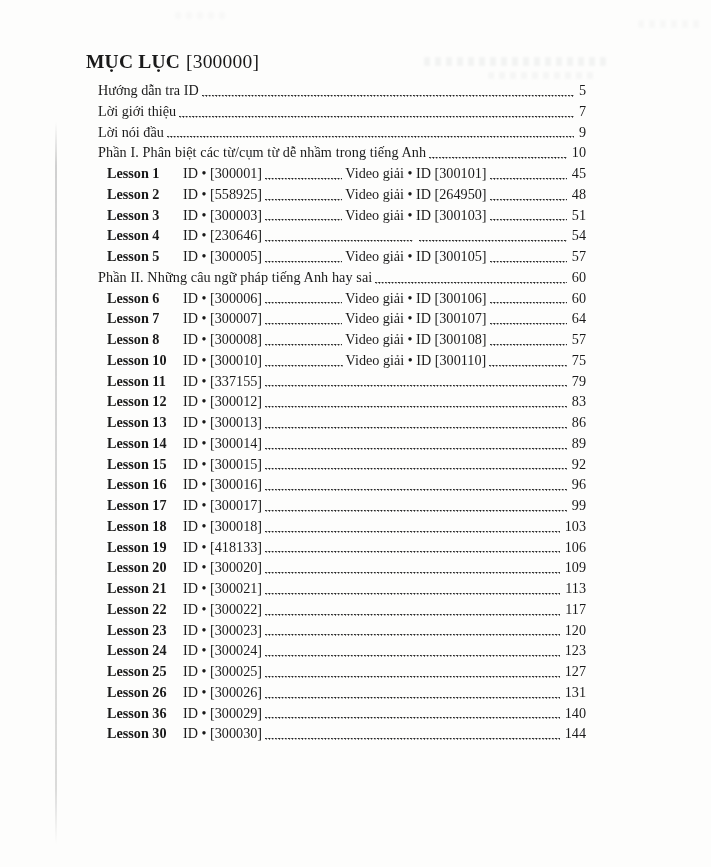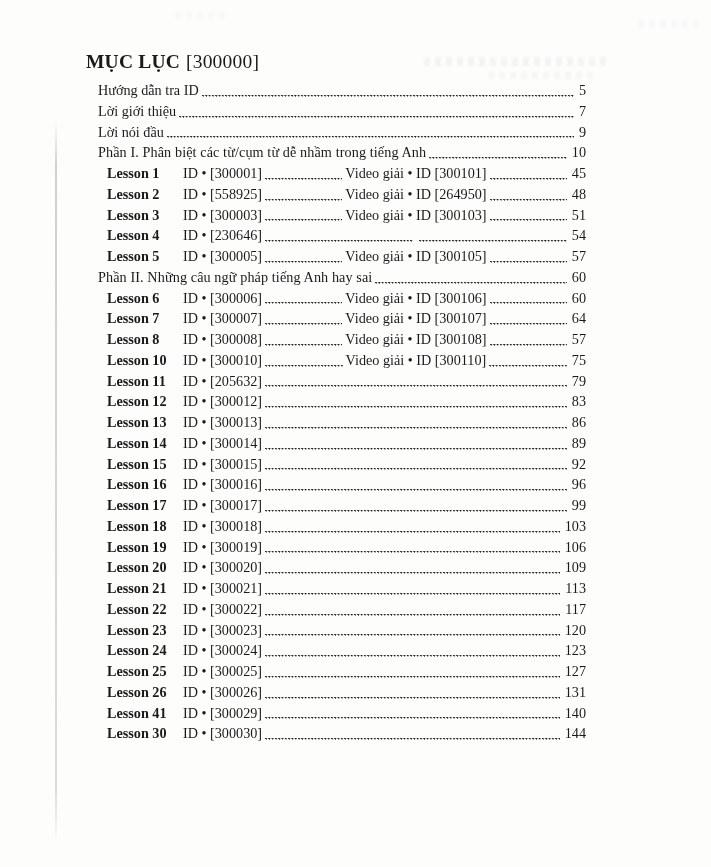--- a/index.html
+++ b/index.html
@@ -165,21 +165,21 @@
         <div class="row lesson-row">
     <span class="lesson-lbl">Lesson 10</span>
     <span class="id-part">ID • [300010]</span>
     <span class="dots dots1"></span>
     <span class="video-part">Video giải • ID [300110]</span>
     <span class="dots dots2"></span>
     <span class="pg">75</span>
   </div>
         <div class="row lesson-row">
     <span class="lesson-lbl">Lesson 11</span>
-    <span class="id-part">ID • [205632]</span>
+    <span class="id-part">ID • [337155]</span>
     <span class="dots dots1"></span>
 
     <span class="pg">79</span>
   </div>
         <div class="row lesson-row">
     <span class="lesson-lbl">Lesson 12</span>
     <span class="id-part">ID • [300012]</span>
     <span class="dots dots1"></span>
 
     <span class="pg">83</span>
@@ -221,21 +221,21 @@
   </div>
         <div class="row lesson-row">
     <span class="lesson-lbl">Lesson 18</span>
     <span class="id-part">ID • [300018]</span>
     <span class="dots dots1"></span>
 
     <span class="pg">103</span>
   </div>
         <div class="row lesson-row">
     <span class="lesson-lbl">Lesson 19</span>
-    <span class="id-part">ID • [300019]</span>
+    <span class="id-part">ID • [418133]</span>
     <span class="dots dots1"></span>
 
     <span class="pg">106</span>
   </div>
         <div class="row lesson-row">
     <span class="lesson-lbl">Lesson 20</span>
     <span class="id-part">ID • [300020]</span>
     <span class="dots dots1"></span>
 
     <span class="pg">109</span>
@@ -276,21 +276,21 @@
     <span class="pg">127</span>
   </div>
         <div class="row lesson-row">
     <span class="lesson-lbl">Lesson 26</span>
     <span class="id-part">ID • [300026]</span>
     <span class="dots dots1"></span>
 
     <span class="pg">131</span>
   </div>
         <div class="row lesson-row">
-    <span class="lesson-lbl">Lesson 41</span>
+    <span class="lesson-lbl">Lesson 36</span>
     <span class="id-part">ID • [300029]</span>
     <span class="dots dots1"></span>
 
     <span class="pg">140</span>
   </div>
         <div class="row lesson-row">
     <span class="lesson-lbl">Lesson 30</span>
     <span class="id-part">ID • [300030]</span>
     <span class="dots dots1"></span>
 

